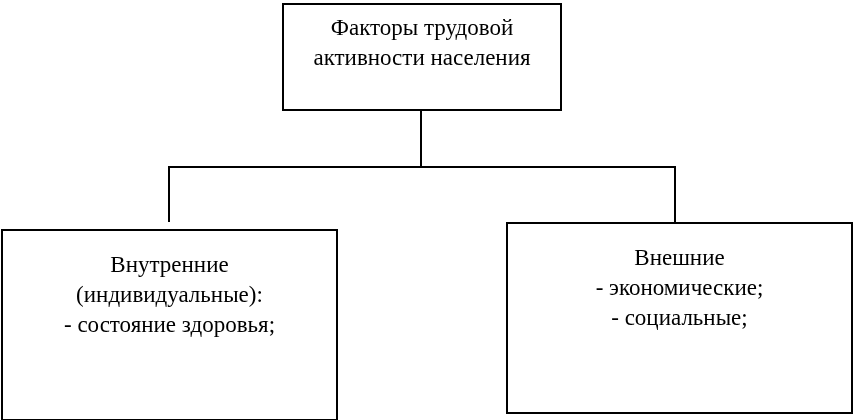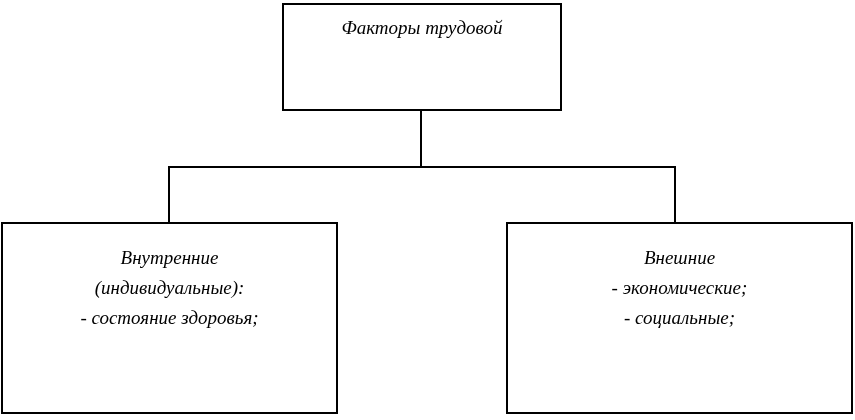--- a/index.html
+++ b/index.html
@@ -15,38 +15,37 @@
     font-family: "Liberation Serif", "DejaVu Serif", serif;
     color: #000000;
     overflow: hidden;
   }
   .node {
     position: absolute;
     box-sizing: border-box;
     border: 2px solid #000000;
     background: #ffffff;
     text-align: center;
-    font-size: 19px;
+    font-size: 23px;
     line-height: 30px;
-    font-style: italic;
   }
   .node .line {
     display: block;
     white-space: nowrap;
   }
   .root-node {
     left: 282px;
     top: 3px;
     width: 280px;
     height: 108px;
     padding-top: 8px;
   }
   .left-node {
     left: 1px;
-    top: 222px;
+    top: 229px;
     width: 337px;
     height: 192px;
     padding-top: 19px;
   }
   .right-node {
     left: 506px;
     top: 222px;
     width: 347px;
     height: 192px;
     padding-top: 19px;
@@ -80,20 +79,21 @@
     height: 56px;
   }
 </style>
 </head>
 <body>
 
 <div class="canvas">
 
   <div class="node root-node">
     <span class="line">Факторы трудовой</span>
+    <span class="line">активности населения</span>
   </div>
 
   <div class="connector stem-vertical"></div>
   <div class="connector branch-horizontal"></div>
   <div class="connector drop-left"></div>
   <div class="connector drop-right"></div>
 
   <div class="node left-node">
     <span class="line">Внутренние</span>
     <span class="line">(индивидуальные):</span>

